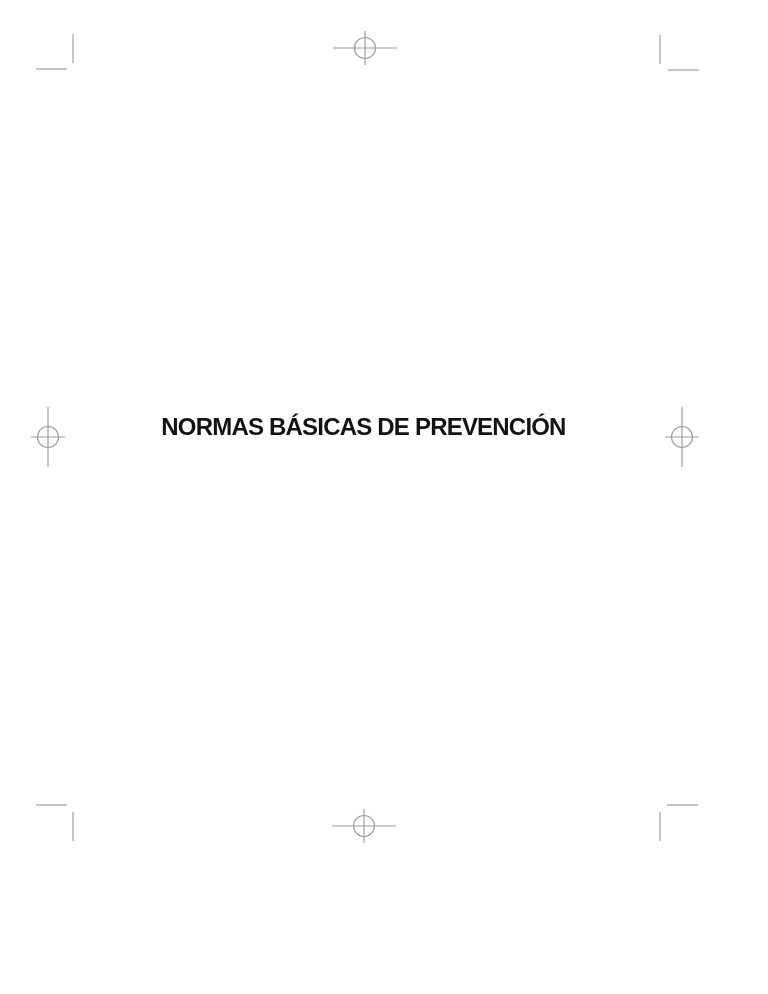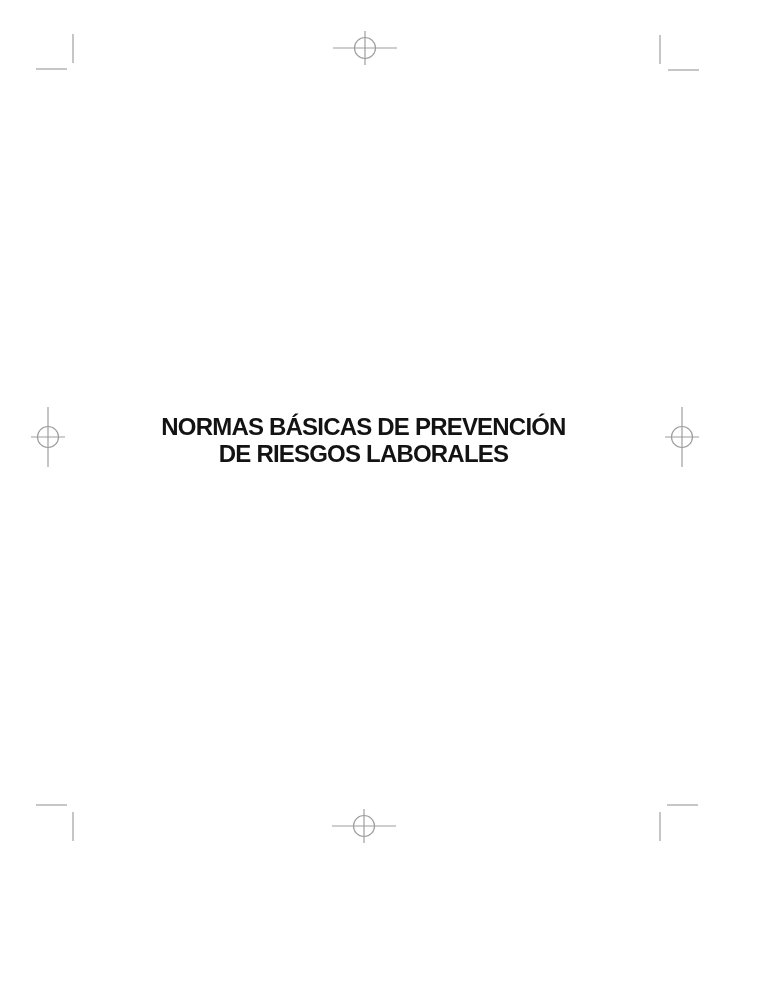--- a/index.html
+++ b/index.html
@@ -90,16 +90,15 @@
   </svg>
 
   <svg class="reg-mark reg-right" width="34" height="60" viewBox="0 0 34 60">
     <line x1="17" y1="0" x2="17" y2="60"></line>
     <line x1="0" y1="30" x2="34" y2="30"></line>
     <circle cx="17" cy="30" r="10.5"></circle>
   </svg>
 
   <div class="title-block">
     <div>NORMAS BÁSICAS DE PREVENCIÓN</div>
-    <div>DE RIESGOS LABORALES</div>
   </div>
 
 </div>
 
 </body></html>

